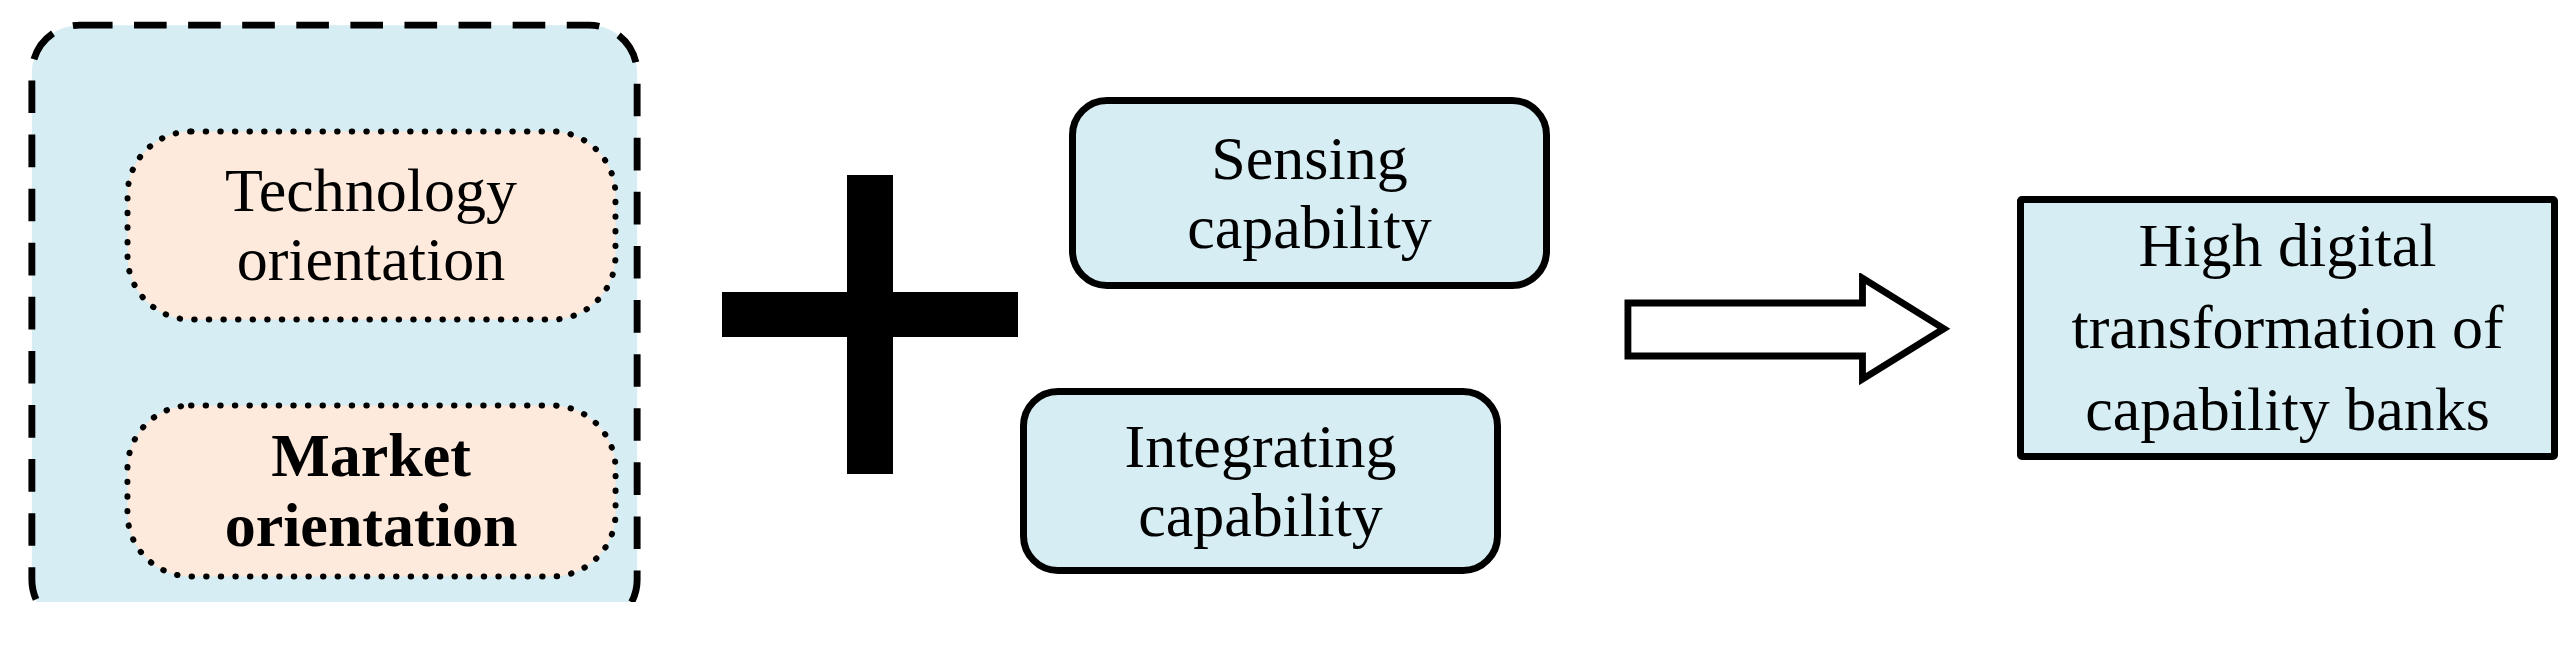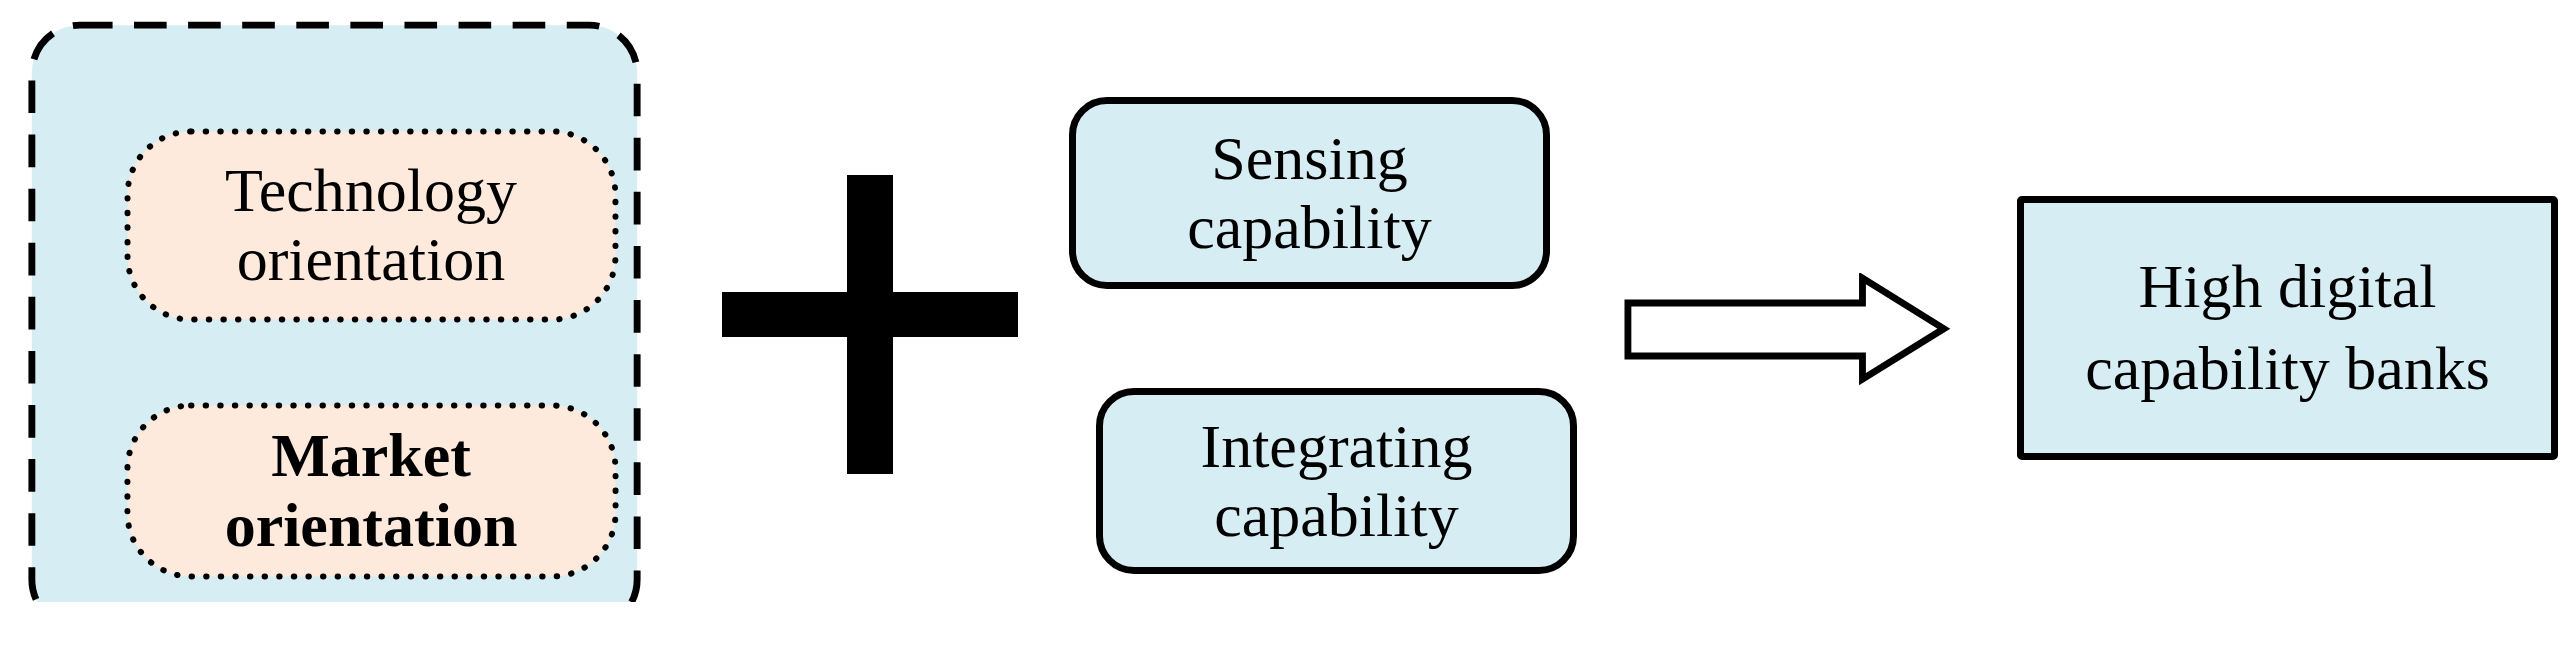--- a/index.html
+++ b/index.html
@@ -34,21 +34,21 @@
   .plus-v { position: absolute; left: 125px; top: 0px;   width: 46px;  height: 299px; background: #000; }
 
   
   .capbox {
     background: #d6edf3;
     border: 7.7px solid #000000;
     border-radius: 38px;
     box-sizing: border-box;
   }
   .cap-sensing     { left: 1069px; top: 97px; width: 481px; height: 192px; padding-left: 36px; }
-  .cap-integrating { left: 1096px; top: 388px; width: 481px; height: 186px; }
+  .cap-integrating { left: 1020px; top: 388px; width: 481px; height: 186px; }
 
   
   .arrow-wrap { left: 1624px; top: 273px; width: 328px; height: 113px; }
 
   
   .outcome {
     left: 2017px; top: 196px; width: 541px; height: 264px;
     background: #d6edf3;
     border: 7.7px solid #000000;
     border-radius: 5px;
@@ -108,18 +108,19 @@
 
   <div class="abs arrow-wrap">
     <svg class="border-svg" viewBox="0 0 382 132">
       <polygon points="4,35 278,35 278,6 373,65 278,124 278,97 4,97" fill="#ffffff" stroke="#000000" stroke-width="8" stroke-linejoin="miter"></polygon>
     </svg>
   </div>
 
   <div class="abs outcome">
     <div class="label">
       <div>High digital</div>
+      <div>transformation of</div>
       <div>capability banks</div>
     </div>
   </div>
 
 </div>
 
 
 </body></html>

